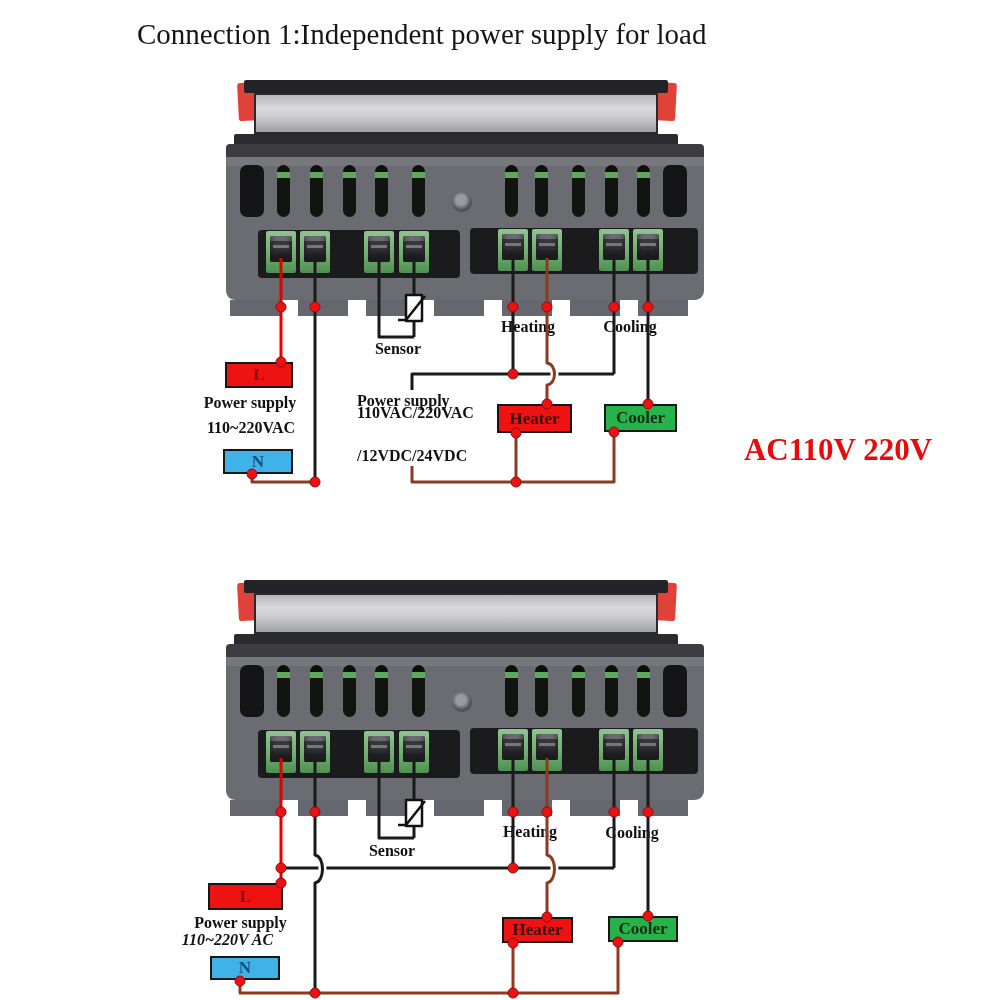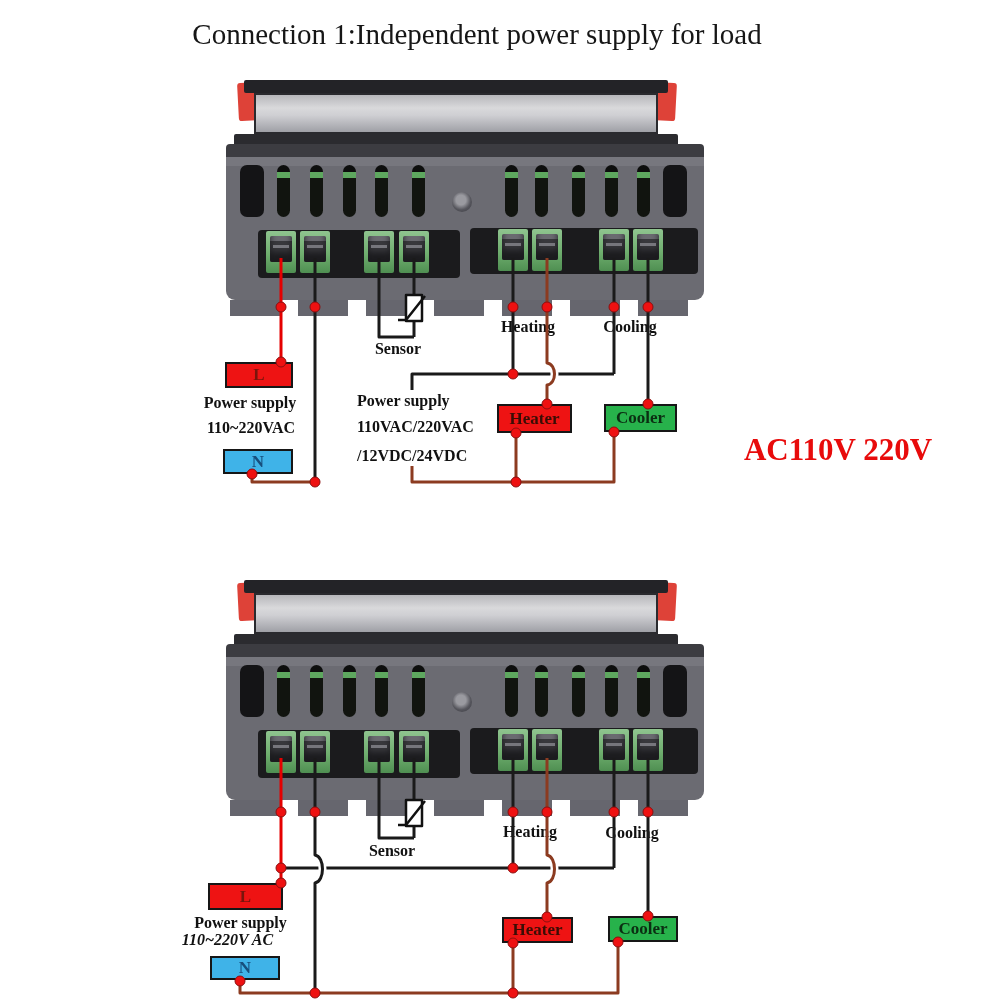--- a/index.html
+++ b/index.html
@@ -1,18 +1,18 @@
 <!DOCTYPE html>
 <html><head>
 <meta charset="utf-8">
 <style>
   html,body{margin:0;padding:0;background:#fff;}
   .canvas{position:relative;width:1000px;height:1000px;background:#ffffff;overflow:hidden;
           font-family:"Liberation Serif",serif;}
-  .title{position:absolute;font-size:29px;color:#161616;text-align:center;white-space:nowrap;z-index:2;}
+  .title{position:absolute;font-size:29px;color:#161616;white-space:nowrap;z-index:2;}
   .note{position:absolute;left:676px;top:431px;width:324px;text-align:center;z-index:2;
         font-size:31px;font-weight:bold;color:#e80b0b;line-height:37px;}
   .lbl{position:absolute;font-size:16px;font-weight:bold;color:#111;text-align:center;z-index:2;white-space:nowrap;}
   .lbl.left{text-align:left;}
   .box{position:absolute;border:2px solid #161616;z-index:2;display:flex;align-items:center;justify-content:center;
        font-size:17px;font-weight:bold;box-sizing:border-box;}
   .box-red{background:#ee1313;color:#7a150c;}
   .box-blue{background:#3fb3e8;color:#174f7d;}
   .box-heater{background:#ee1313;color:#3a0d05;text-align:center;}
   .box-cooler{background:#27b24b;color:#0b2e12;}
@@ -155,21 +155,21 @@
   <div class="box box-red" style="left:225px;top:362px;width:68px;height:26px;">
       <span>L</span>
     </div>
   <div class="lbl" style="left:198px;top:394px;width:104px;">Power supply</div>
   <div class="lbl" style="left:196px;top:419px;width:110px;">110~220VAC</div>
   <div class="box box-blue" style="left:223px;top:449px;width:70px;height:25px;">
       <span>N</span>
     </div>
 
   <div class="lbl left" style="left:357px;top:392px;width:120px;">Power supply</div>
-  <div class="lbl left" style="left:357px;top:418px;width:140px;">110VAC/220VAC</div>
+  <div class="lbl left" style="left:357px;top:404px;width:140px;">110VAC/220VAC</div>
   <div class="lbl left" style="left:357px;top:447px;width:140px;">/12VDC/24VDC</div>
 
   <div class="box box-heater" style="left:497px;top:404px;width:75px;height:29px;">
       <span>Heater</span>
     </div>
   <div class="box box-cooler" style="left:604px;top:404px;width:73px;height:28px;">
       <span>Cooler</span>
     </div>
 
   <div class="lbl" style="left:498px;top:823px;width:64px;">Heating</div>

